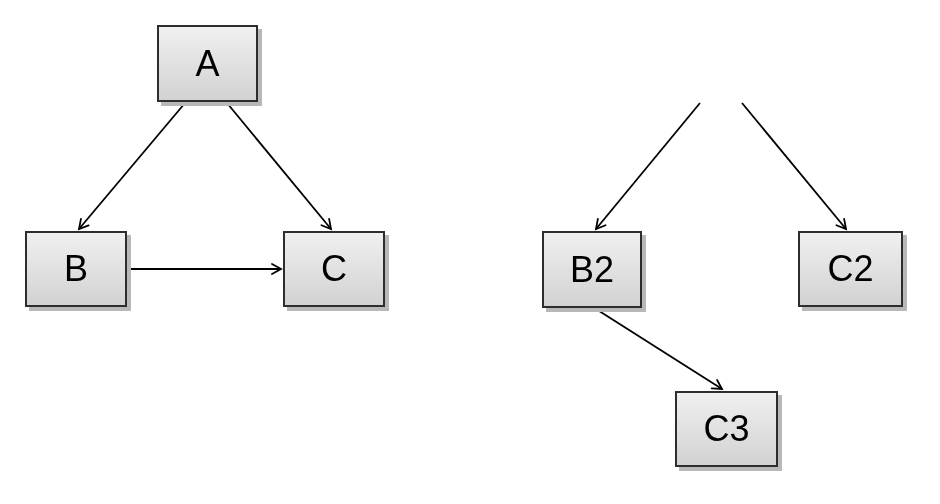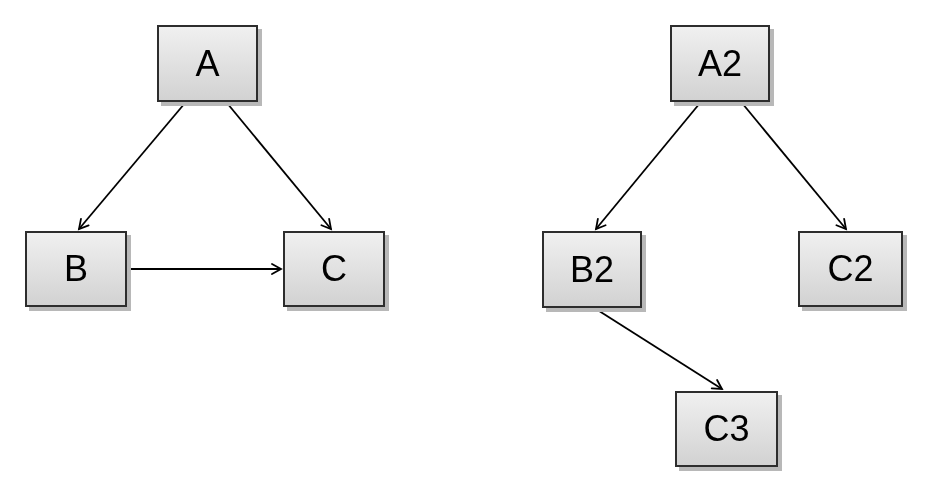--- a/index.html
+++ b/index.html
@@ -61,23 +61,20 @@
   </svg>
 <div class="node" style="left: 157px; top: 25px; width: 101px; height: 77px;">
       <span class="node-label">A</span>
     </div>
     <div class="node" style="left: 25px; top: 231px; width: 102px; height: 76px;">
       <span class="node-label">B</span>
     </div>
     <div class="node" style="left: 283px; top: 231px; width: 102px; height: 76px;">
       <span class="node-label">C</span>
     </div>
-    <div class="node" style="left: 670px; top: 25px; width: 100px; height: 77px;">
-      <span class="node-label">A2</span>
-    </div>
     <div class="node" style="left: 542px; top: 231px; width: 100px; height: 77px;">
       <span class="node-label">B2</span>
     </div>
     <div class="node" style="left: 798px; top: 231px; width: 105px; height: 76px;">
       <span class="node-label">C2</span>
     </div>
     <div class="node" style="left: 675px; top: 391px; width: 103px; height: 76px; align-items: center;">
       <span class="node-label">C3</span>
     </div>
   </div>

